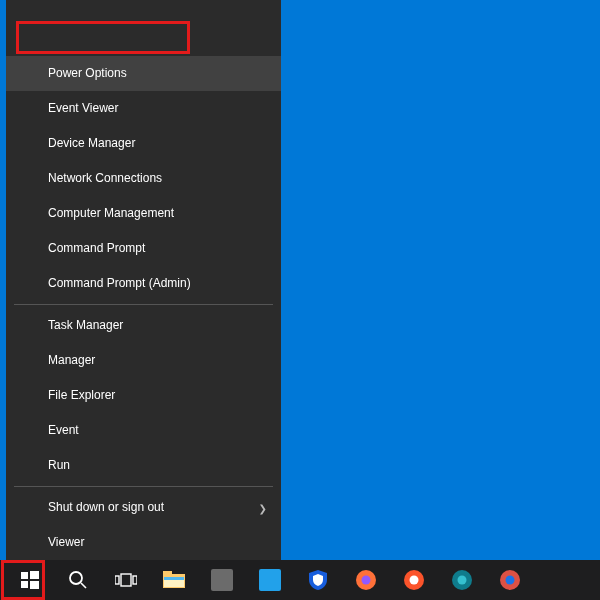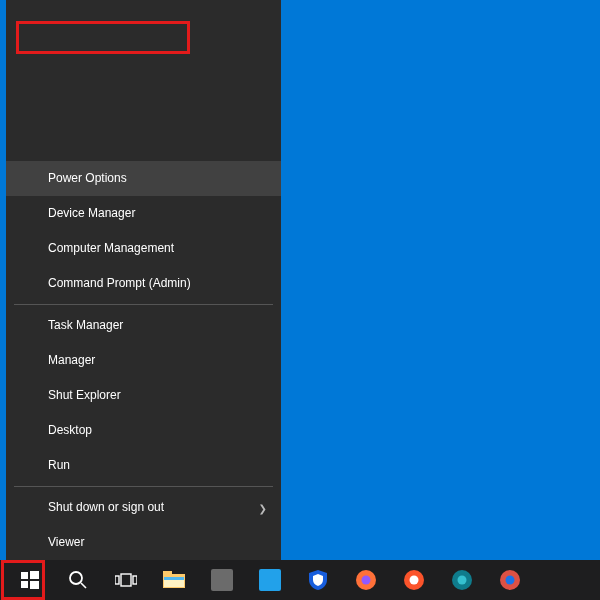--- a/index.html
+++ b/index.html
@@ -55,28 +55,31 @@
     .ico-square { width: 22px; height: 22px; border-radius: 2px; }
   </style>
 </head>
 <body>
 
 <div class="desktop">
 
   <div class="power-menu">
     <div class="menu-scroll" id="menu-container">
         <div class="menu-item hover"><span>Power Options</span></div>
+        <div class="menu-item"><span>Event Viewer</span></div>
         <div class="menu-item"><span>Device Manager</span></div>
+        <div class="menu-item"><span>Network Connections</span></div>
         <div class="menu-item"><span>Computer Management</span></div>
+        <div class="menu-item"><span>Command Prompt</span></div>
         <div class="menu-item"><span>Command Prompt (Admin)</span></div>
         <div class="menu-sep"></div>
         <div class="menu-item"><span>Task Manager</span></div>
         <div class="menu-item"><span>Manager</span></div>
-        <div class="menu-item"><span>Shut Explorer</span></div>
-        <div class="menu-item"><span>Desktop</span></div>
+        <div class="menu-item"><span>File Explorer</span></div>
+        <div class="menu-item"><span>Event</span></div>
         <div class="menu-item"><span>Run</span></div>
         <div class="menu-sep"></div>
         <div class="menu-item"><span>Shut down or sign out</span><span class="chev">❯</span></div>
         <div class="menu-item"><span>Viewer</span></div>
       </div>
   </div>
 
   <div class="taskbar" id="taskbar">
       <div class="tb-item">
         <svg width="18" height="18" viewBox="0 0 18 18">

